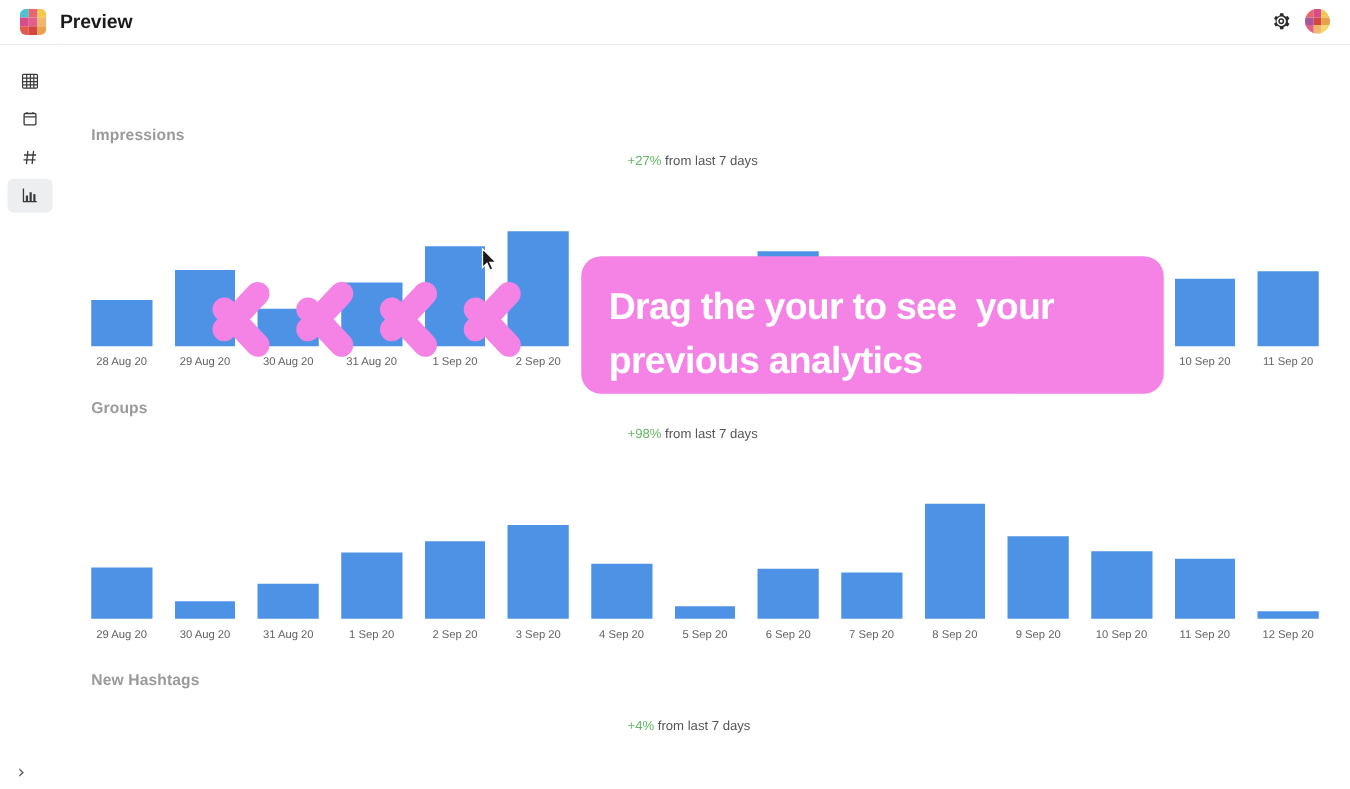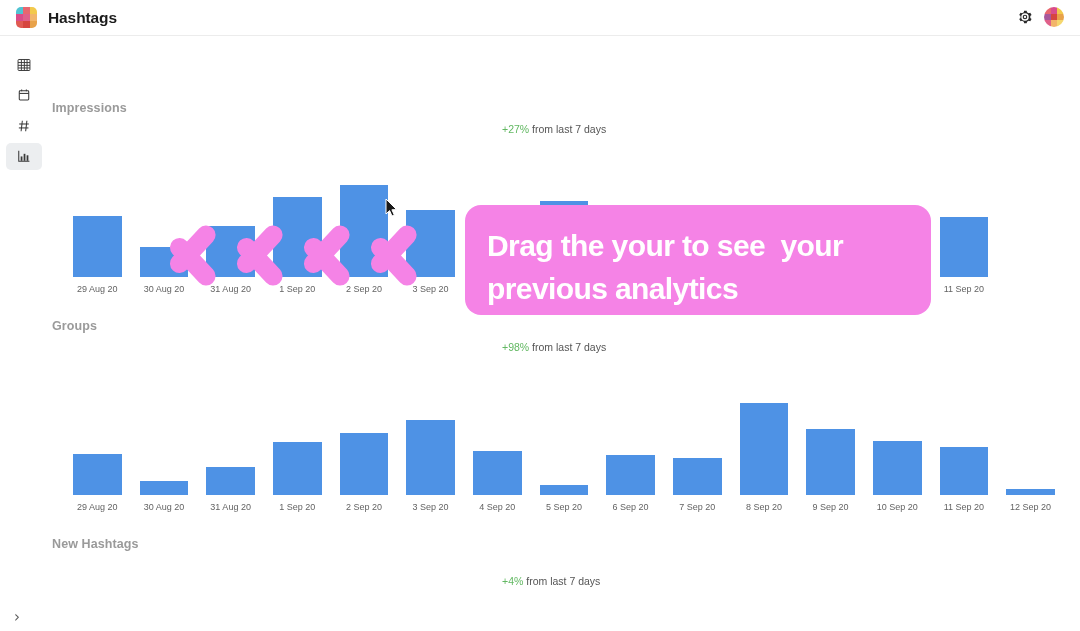--- a/index.html
+++ b/index.html
@@ -142,21 +142,21 @@
     position: absolute;
     left: 14px; right: 14px;
     bottom: -1px;
     height: 2px;
     background: #4a90e2;
   }
 
   
   .section-title {
     position: absolute;
-    left: 5px;
+    left: 26px;
     font-size: 12.5px;
     font-weight: bold;
     color: #9a9a9a;
     letter-spacing: 0.1px;
   }
   .delta {
     position: absolute;
     font-size: 10.5px;
     color: #555;
     white-space: nowrap;
@@ -251,21 +251,21 @@
         <i style="background: rgb(79, 195, 210);"></i>
         <i style="background: rgb(232, 102, 111);"></i>
         <i style="background: rgb(242, 201, 76);"></i>
         <i style="background: rgb(217, 76, 138);"></i>
         <i style="background: rgb(224, 96, 138);"></i>
         <i style="background: rgb(242, 181, 107);"></i>
         <i style="background: rgb(224, 90, 82);"></i>
         <i style="background: rgb(214, 69, 63);"></i>
         <i style="background: rgb(232, 162, 74);"></i>
       </div>
-    <div class="brand-title">Hashtags</div>
+    <div class="brand-title">Preview</div>
   </div>
   <div class="topbar-right">
     <div class="gear-btn">
       <svg width="16" height="16" viewBox="0 0 24 24" fill="#2b2b2b" aria-hidden="true">
         <path d="M12 8.5a3.5 3.5 0 1 0 0 7 3.5 3.5 0 0 0 0-7zm0 5.2a1.7 1.7 0 1 1 0-3.4 1.7 1.7 0 0 1 0 3.4z"></path>
         <path d="M20 12c0-.5-.05-1-.14-1.47l2.02-1.5-2-3.47-2.35.93a7.9 7.9 0 0 0-2.54-1.47L14.6 2.5h-4l-.39 2.52a7.9 7.9 0 0 0-2.54 1.47l-2.35-.93-2 3.47 2.02 1.5A8.2 8.2 0 0 0 5.2 12c0 .5.05 1 .14 1.47l-2.02 1.5 2 3.47 2.35-.93a7.9 7.9 0 0 0 2.54 1.47l.39 2.52h4l.39-2.52a7.9 7.9 0 0 0 2.54-1.47l2.35.93 2-3.47-2.02-1.5c.09-.47.14-.97.14-1.47zm-8 5.6A5.6 5.6 0 1 1 12 6.4a5.6 5.6 0 0 1 0 11.2z"></path>
       </svg>
     </div>
     <div class="avatar">
         <i style="background: rgb(232, 102, 111);"></i>
@@ -332,20 +332,24 @@
 
 
   <div class="section-title" style="top:64px;">Impressions</div>
   <div class="delta" style="top:86px; left:455px;">
     <span class="pct">+27%</span><span> from last 7 days</span>
   </div>
 
   <div class="chart" id="chart-impressions" style="top:130px; height:130px;">
     <div class="bars">
         <div class="bar-col" style="width: 6.66667%;">
+          <div class="bar" style="height: 36.8px; width: calc(100% - 18px); background: rgb(78, 146, 229);"></div>
+          <div class="bar-label">28 Aug 20</div>
+        </div>
+        <div class="bar-col" style="width: 6.66667%;">
           <div class="bar" style="height: 60.6118px; width: calc(100% - 18px); background: rgb(78, 146, 229);"></div>
           <div class="bar-label">29 Aug 20</div>
         </div>
         <div class="bar-col" style="width: 6.66667%;">
           <div class="bar" style="height: 30.3059px; width: calc(100% - 18px); background: rgb(78, 146, 229);"></div>
           <div class="bar-label">30 Aug 20</div>
         </div>
         <div class="bar-col" style="width: 6.66667%;">
           <div class="bar" style="height: 50.8706px; width: calc(100% - 18px); background: rgb(78, 146, 229);"></div>
           <div class="bar-label">31 Aug 20</div>

